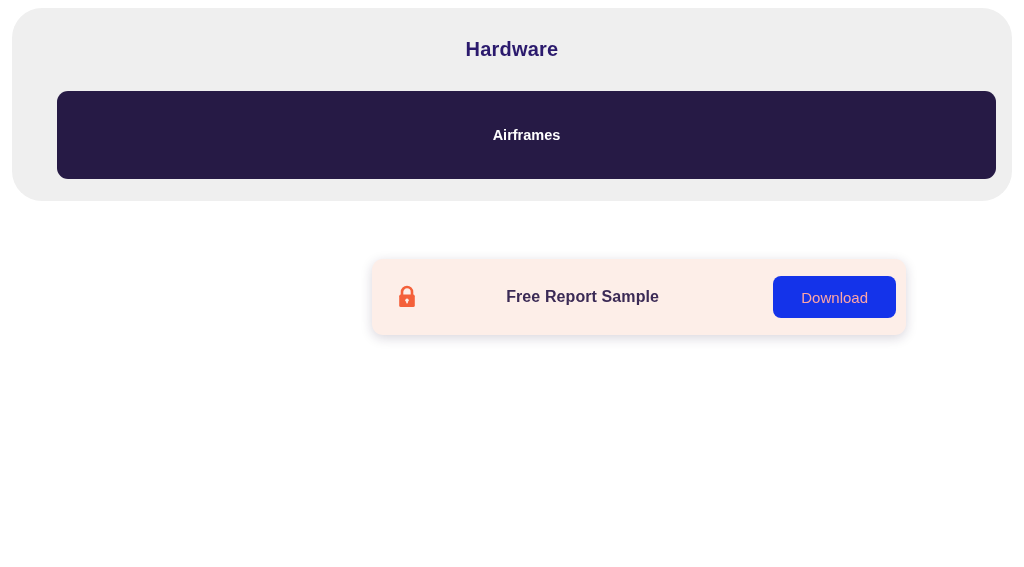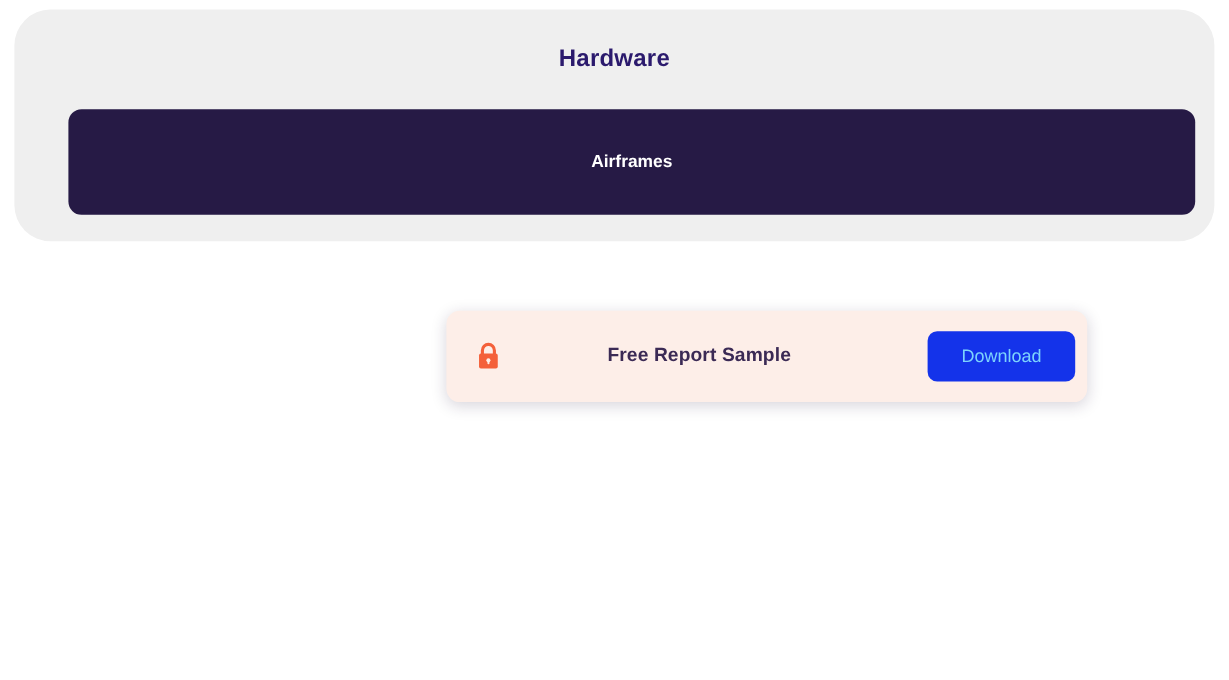--- a/index.html
+++ b/index.html
@@ -108,21 +108,21 @@
     color: #3b2a55;
     font-size: 16px;
     font-weight: bold;
     letter-spacing: .1px;
     padding-right: 26px;
   }
 
   #lock-banner .download-button {
     flex: 0 0 auto;
     background: #1433ea;
-    color: #7dd3fc;
+    color: #fca5a5;
     border: none;
     border-radius: 8px;
     height: 42px;
     padding: 0 28px;
     font-family: "Liberation Sans", sans-serif;
     font-size: 15px;
     cursor: pointer;
     white-space: nowrap;
   }
 </style>

